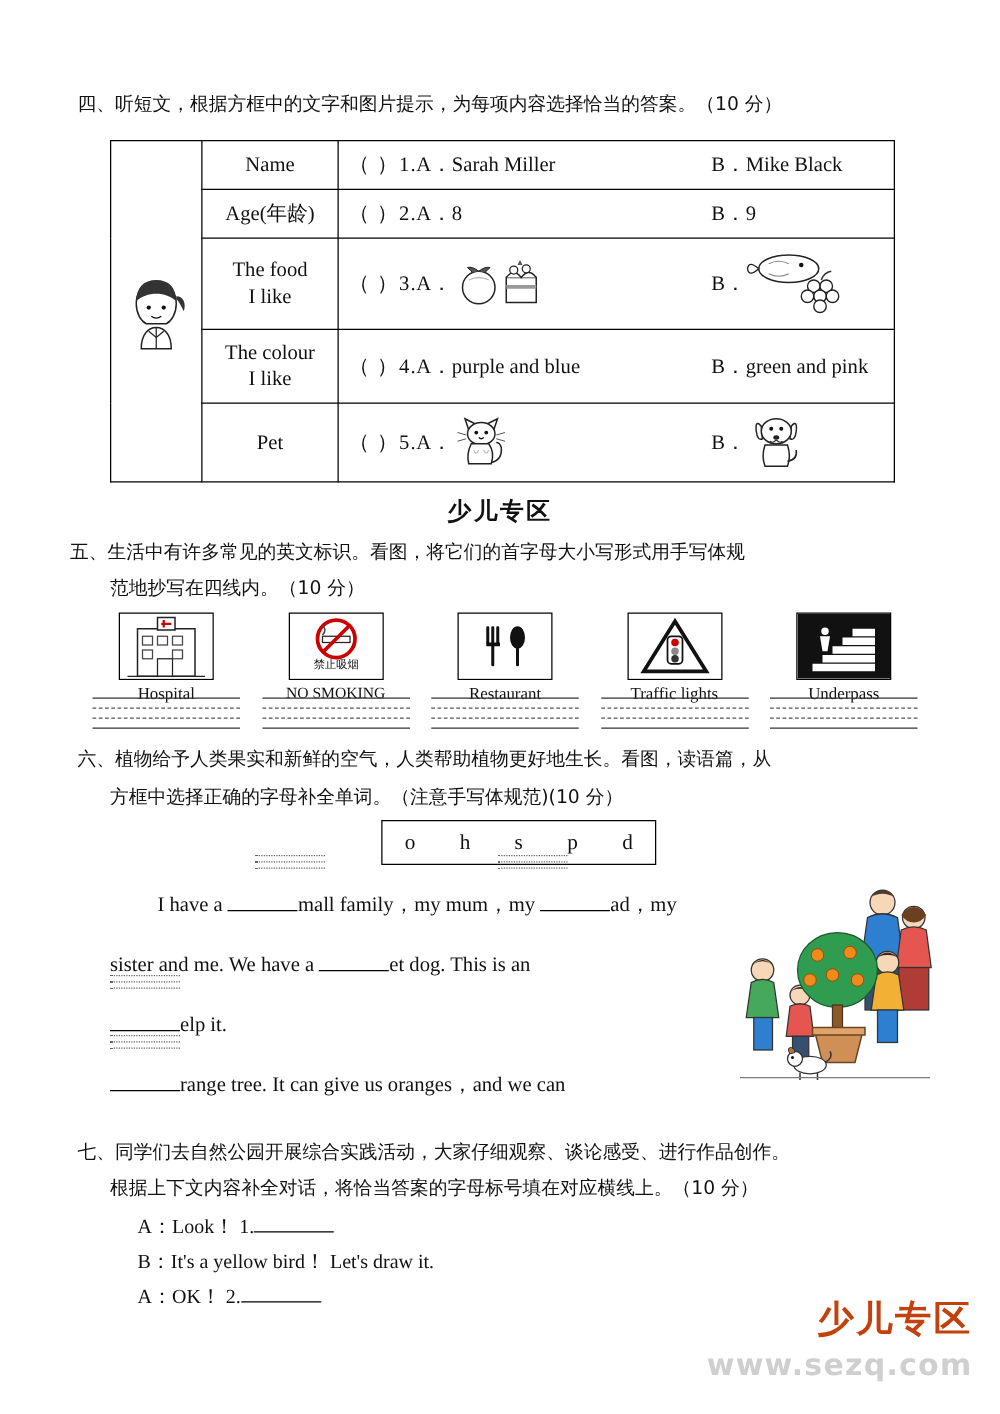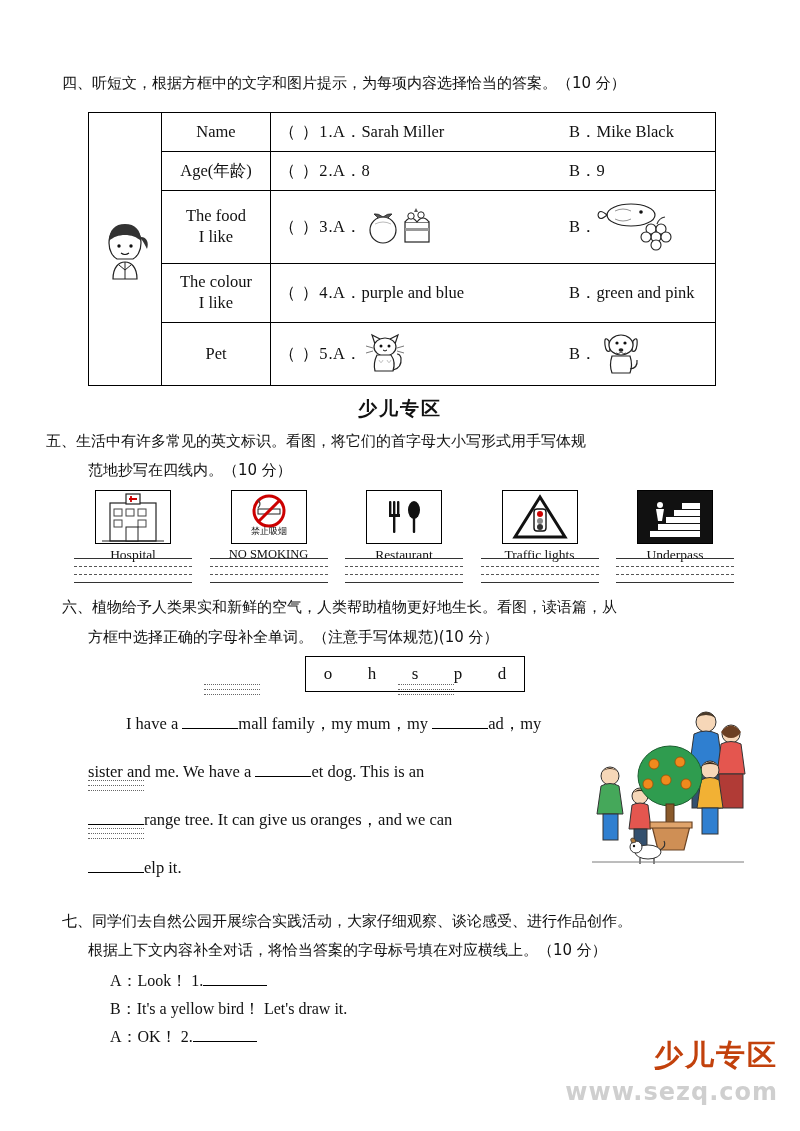--- a/index.html
+++ b/index.html
@@ -98,21 +98,21 @@
     text-align: center;
     font-size: 19px;
     font-weight: bold;
     font-family: "DejaVu Sans", sans-serif;
     letter-spacing: 2px;
   }
 
   
   .sec5-l1 {
     position: absolute;
-    left: 46px;
+    left: 56px;
     top: 432px;
     font-size: 15px;
     font-family: "DejaVu Sans", sans-serif;
     white-space: nowrap;
   }
   .sec5-l2 {
     position: absolute;
     left: 88px;
     top: 461px;
     font-size: 15px;
@@ -621,29 +621,29 @@
     <div class="pline">
       <span>sister and me. We have a</span>
       <span class="blank"></span><span>et dog. This is an</span>
     </div>
     <div class="pline">
       <span class="guide" style="left:0px; top:-16px;">
           <i class="a"></i>
           <i class="b"></i>
           <i class="c"></i>
         </span>
-      <span class="blank"></span><span>range tree. It can give us oranges，and we can</span>
+      <span class="blank"></span><span>elp it.</span>
     </div>
     <div class="pline">
       <span class="guide" style="left:0px; top:-16px;">
           <i class="a"></i>
           <i class="b"></i>
           <i class="c"></i>
         </span>
-      <span class="blank"></span><span>elp it.</span>
+      <span class="blank"></span><span>range tree. It can give us oranges，and we can</span>
     </div>
   </div>
 
   <div class="family-pic">
     <svg width="160" height="170" viewBox="0 0 160 170">
 
       <g>
         <circle cx="118" cy="22" r="10" fill="#f6d7b8" stroke="#333" stroke-width="1"></circle>
         <path d="M108 18 q10 -12 20 0 q-10 -6 -20 0Z" fill="#4a3a2a"></path>
         <path d="M106 34 q12 -6 24 0 l5 36 h-34 z" fill="#2f7fd0" stroke="#333" stroke-width="1"></path>

